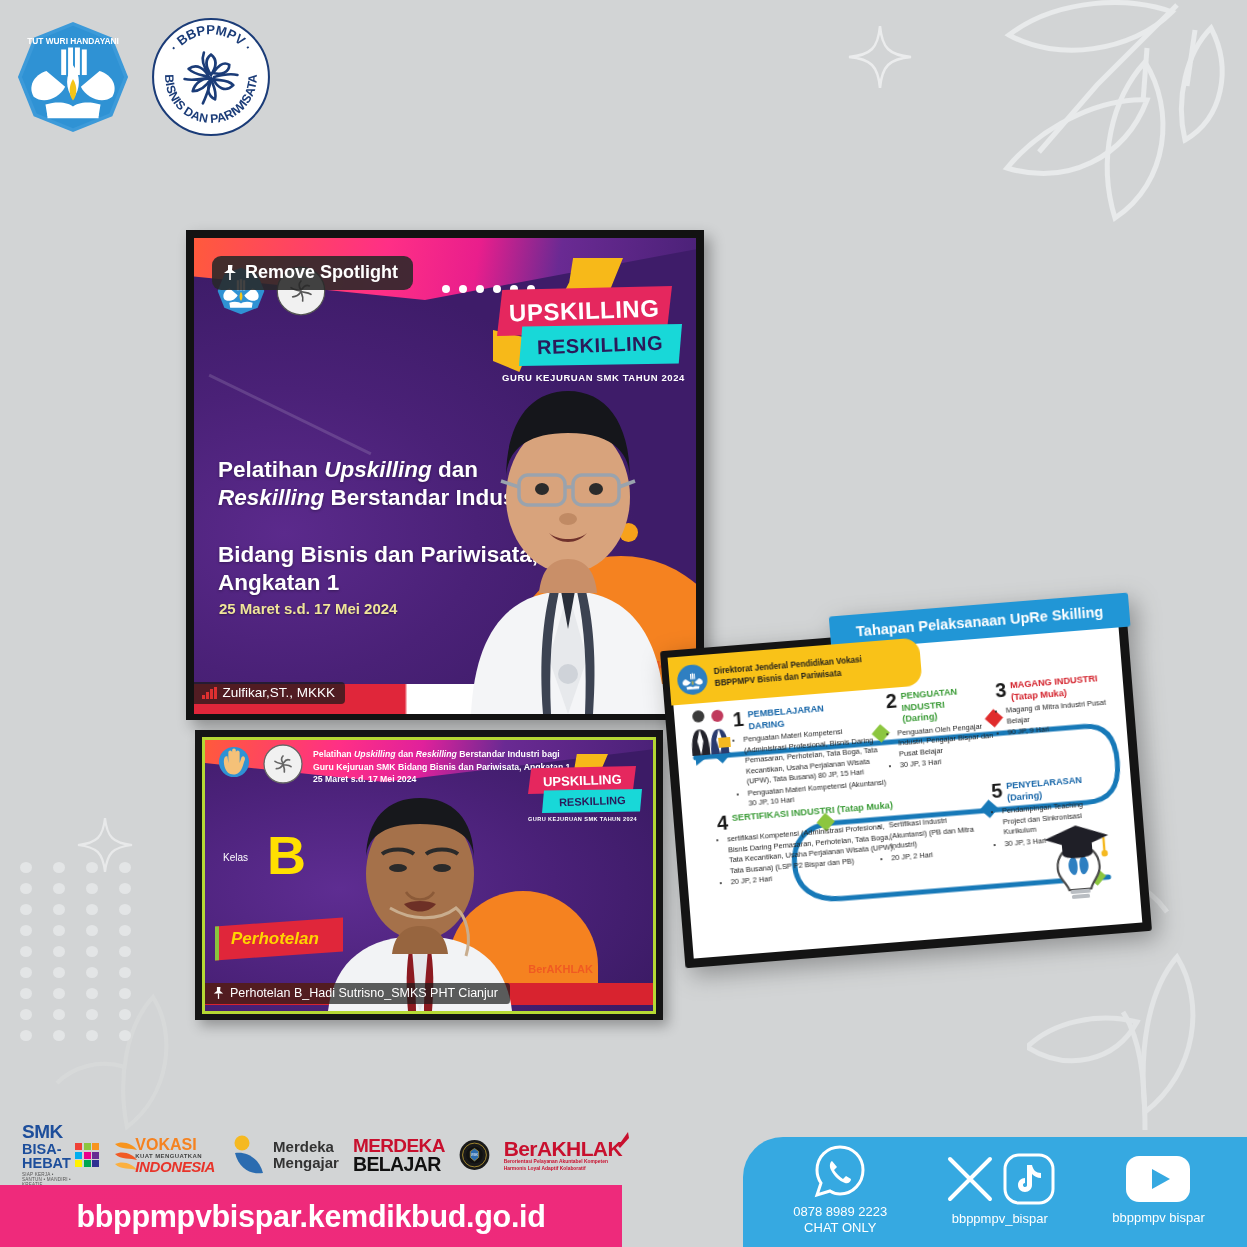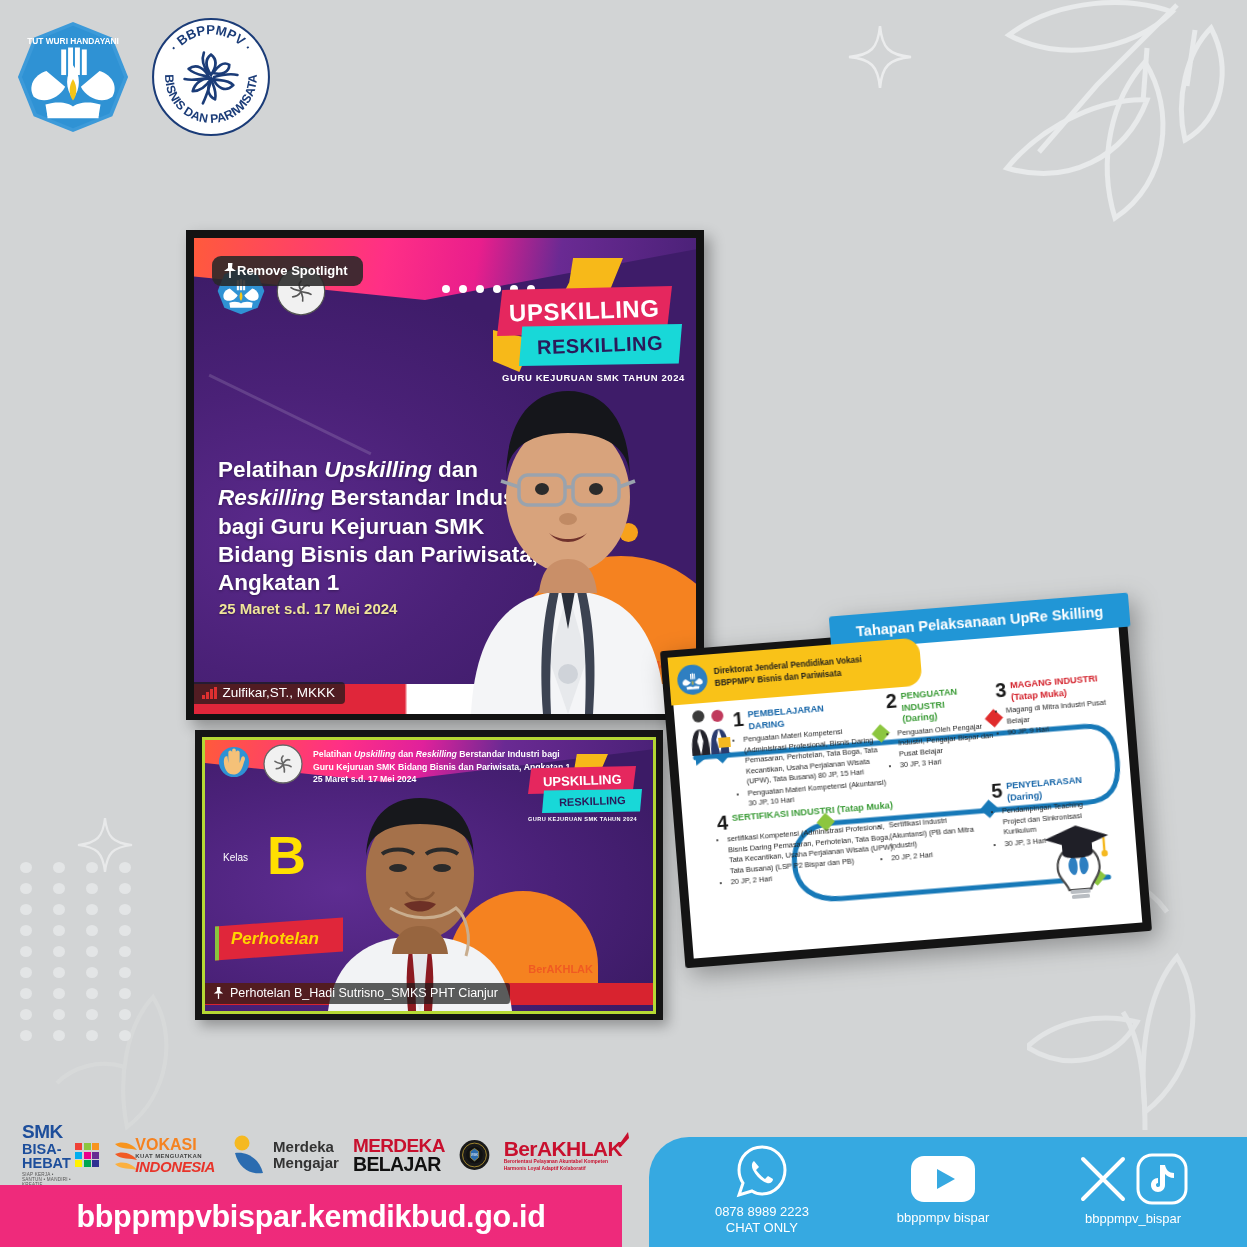--- a/index.html
+++ b/index.html
@@ -137,21 +137,21 @@
     border-radius:0 4px 4px 0;
   }
   .sig-icon { display:flex; align-items:flex-end; gap:1.5px; height:12px; }
   .sig-icon i { width:2.5px; background:#e03030; display:block; }
 
   
   .spotlight-pill {
     position:absolute; left:18px; top:18px; z-index:6;
     background:rgba(40,40,40,.88); color:#fff;
     border-radius:9px; padding:6px 15px 7px 11px;
-    font-size:13px; font-weight:bold; display:flex; align-items:center; 
+    font-size:18px; font-weight:bold; display:flex; align-items:center; gap:8px;
   }
 
   
   .vid-sec {
     position:absolute; left:195px; top:730px; width:468px; height:290px;
     background:#151515; padding:7px 7px 6px 7px;
     box-shadow: 5px 6px 12px rgba(0,0,0,.3);
   }
   .vid-sec-frame { position:relative; width:100%; height:100%; overflow:hidden; border:3px solid #b6d934; }
   .sec-bg { position:absolute; inset:0;
@@ -266,21 +266,21 @@
   .fl-ba .ba2 { color:#c8102e; font-size:4.9px; font-weight:bold; line-height:1.35; }
 
   .footer-pink {
     position:absolute; left:0; bottom:0; width:622px; height:62px;
     background:linear-gradient(90deg,#ef2a7b 0%, #ee2a7b 100%);
     display:flex; align-items:center; justify-content:center;
   }
   .footer-pink span { color:#fff; font-size:30.5px; font-weight:bold; letter-spacing:-.3px;}
 
   .footer-blue {
-    position:absolute; right:0; bottom:0; width:598px; height:110px;
+    position:absolute; right:0; bottom:0; width:504px; height:110px;
     background:#36a9e1; border-top-left-radius:40px;
     display:flex; align-items:center; justify-content:space-around; padding:0 14px 6px 22px;
   }
   .soc { display:flex; flex-direction:column; align-items:center; gap:5px; }
   .soc-icons { display:flex; gap:6px; align-items:center; }
   .soc-label { color:#fff; font-size:13px; text-align:center; line-height:1.2; }
 </style>
 </head>
 <body>
 
@@ -463,21 +463,21 @@
       </div>
       <div class="ur-cyan">
         <span>RESKILLING</span>
       </div>
       <div class="ur-sub">GURU KEJURUAN SMK TAHUN 2024</div>
     </div>
 
     <div class="slide-title">
       <span>Pelatihan </span><em>Upskilling</em><span> dan</span><br>
       <em>Reskilling</em><span> Berstandar Industri</span><br>
-      <span>bagi Guru Kejuruan SMK</span><br>
+      <br>
       <span>Bidang Bisnis dan Pariwisata,</span><br>
       <span>Angkatan 1</span>
     </div>
     <div class="slide-date">25 Maret s.d. 17 Mei 2024</div>
     <div class="ur-berakhlak">BerAKHLAK</div>
 
     <svg class="person" viewBox="0 0 275 385">
       <g>
         <path d="M40 385 C44 300 80 262 137 262 C194 262 230 300 234 385 Z" fill="#f4f5f7"></path>
         <path d="M137 262 L118 330 L137 385 L156 330 Z" fill="#e7e9ec"></path>
@@ -833,35 +833,35 @@
       </div>
       <div class="soc-label">
         <div>0878 8989 2223</div>
         <div>CHAT ONLY</div>
       </div>
     </div>
 
 
     <div class="soc">
       <div class="soc-icons">
-        <svg width="70" height="52" viewBox="0 0 70 52">
-          <rect x="3" y="3" width="64" height="46" rx="13" fill="#fff"></rect>
-          <path d="M29 16 L47 26 L29 36 Z" fill="#36a9e1"></path>
-        </svg>
-      </div>
-      <div class="soc-label">bbppmpv bispar</div>
-    </div>
-
-    <div class="soc">
-      <div class="soc-icons">
         <svg width="52" height="52" viewBox="0 0 52 52">
           <path d="M6 6 L46 46 M46 6 L6 46" stroke="#fff" stroke-width="4" stroke-linecap="round"></path>
         </svg>
         <svg width="54" height="54" viewBox="0 0 54 54">
           <rect x="3" y="3" width="48" height="48" rx="14" fill="none" stroke="#fff" stroke-width="3"></rect>
           <path d="M30 13 L30 33 C30 37 27 40 23 40 C19 40 16 37 16 33 C16 29 19 26 23 26 L23 31 C21.5 31 21 32 21 33 C21 34.5 22 35 23 35 C24.5 35 25 34 25 33 L25 13 Z M30 13 C31 18 34 21 39 21 L39 26 C35 26 32 24 30 22" fill="#fff"></path>
         </svg>
       </div>
       <div class="soc-label">bbppmpv_bispar</div>
     </div>
 
+    <div class="soc">
+      <div class="soc-icons">
+        <svg width="70" height="52" viewBox="0 0 70 52">
+          <rect x="3" y="3" width="64" height="46" rx="13" fill="#fff"></rect>
+          <path d="M29 16 L47 26 L29 36 Z" fill="#36a9e1"></path>
+        </svg>
+      </div>
+      <div class="soc-label">bbppmpv bispar</div>
+    </div>
+
   </div>
 </div>
 
 </body></html>

